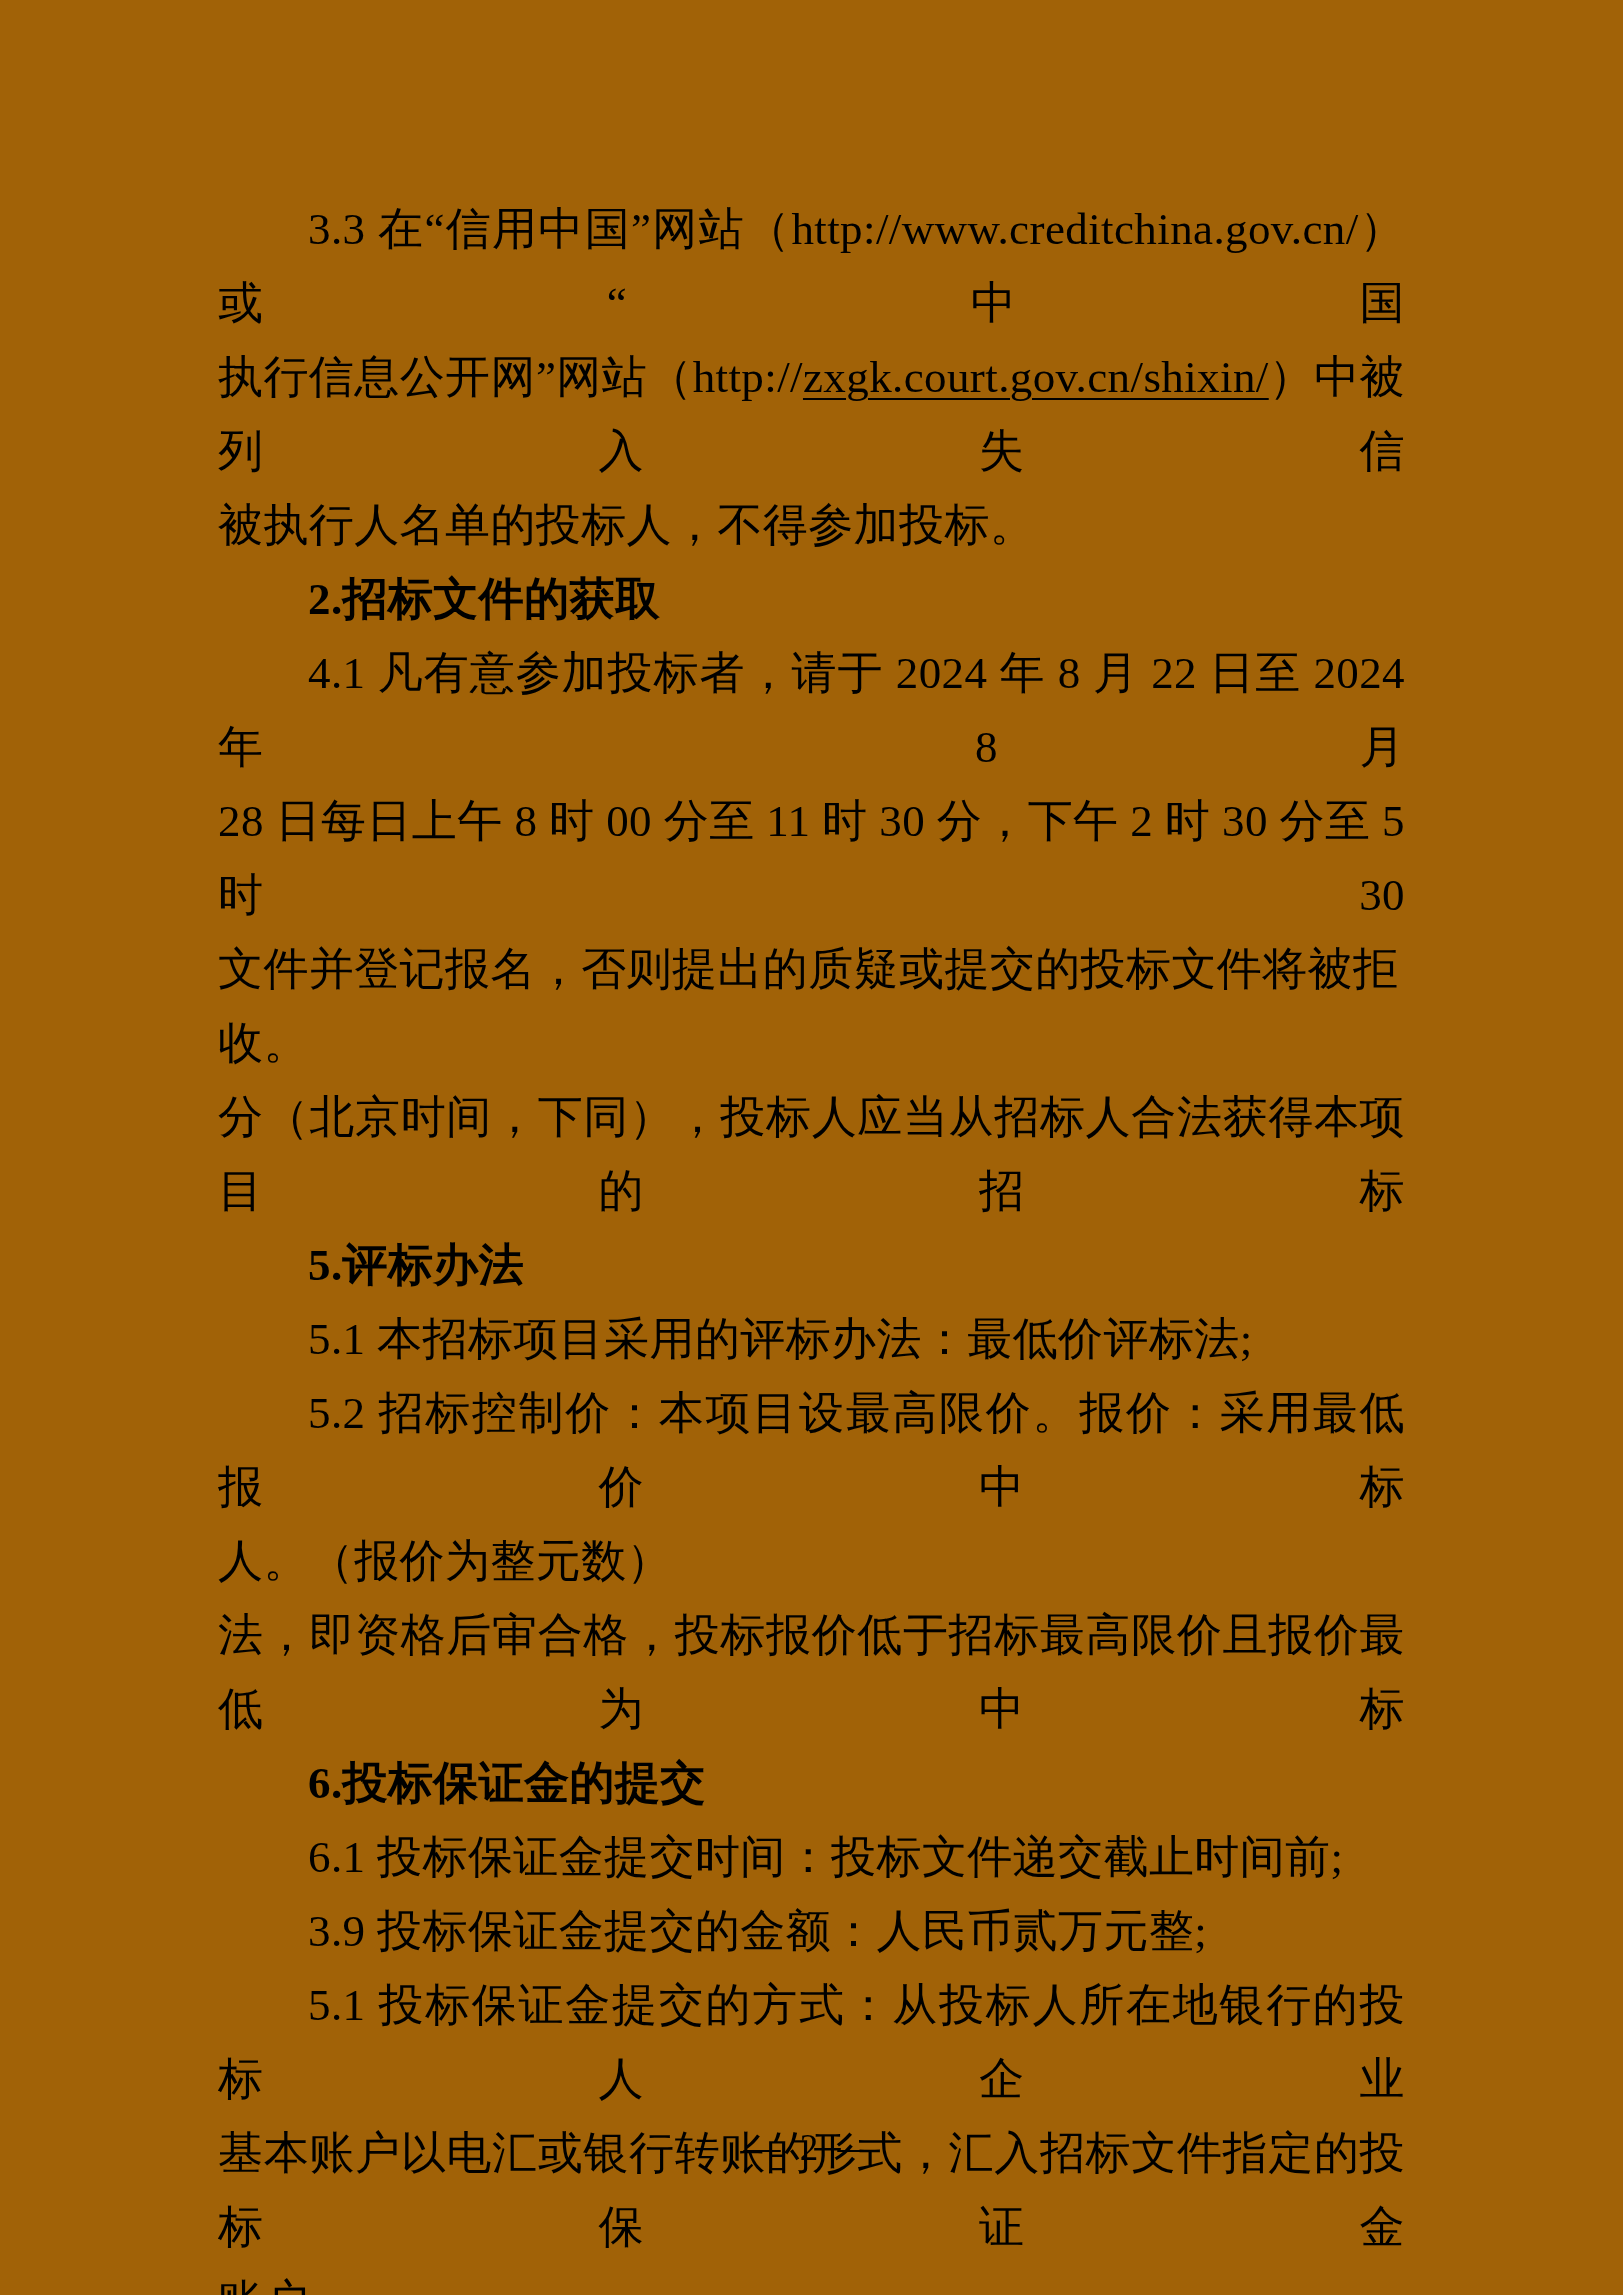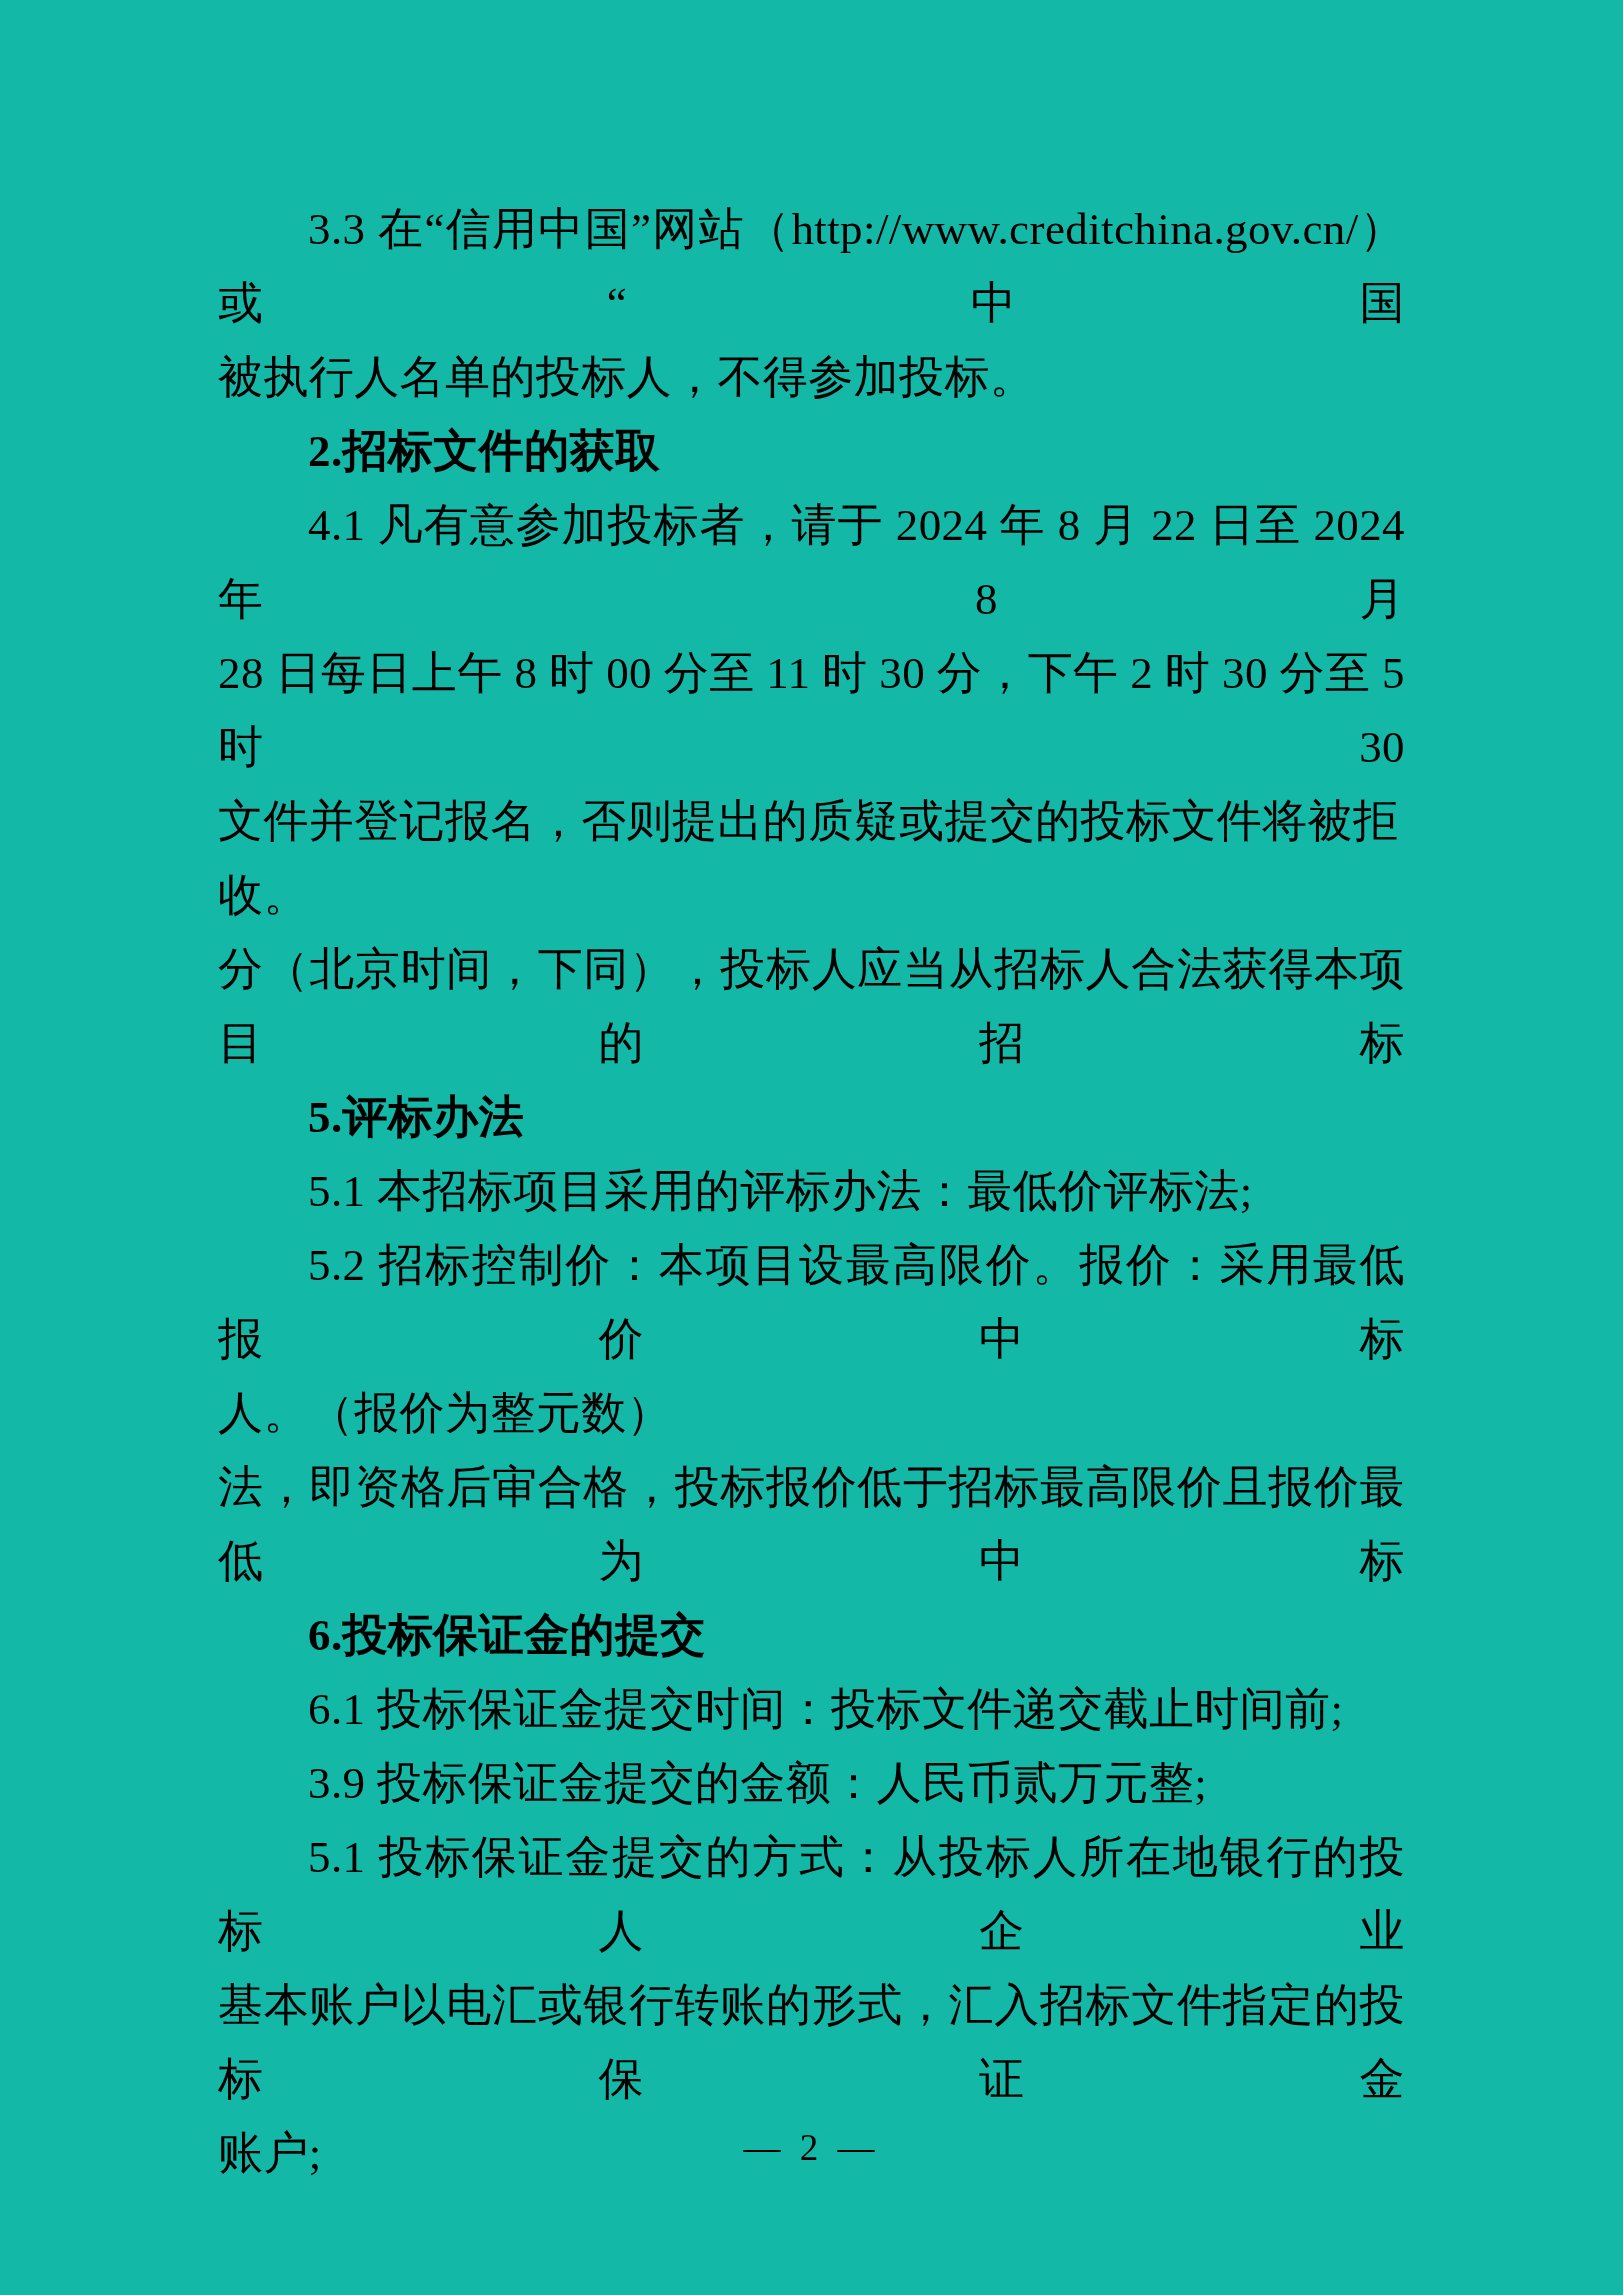--- a/index.html
+++ b/index.html
@@ -4,21 +4,21 @@
 <style>
   html, body {
     margin: 0;
     padding: 0;
     background: #ffffff;
   }
   .page {
     position: relative;
     width: 1623px;
     height: 2295px;
-    background: #14b8a6;
+    background: #a16207;
     color: #000000;
     font-family: "Liberation Serif", "DejaVu Serif", serif;
     overflow: hidden;
   }
   .content {
     position: absolute;
     left: 218px;
     top: 192px;
     width: 1187px;
     font-size: 45px;
@@ -60,20 +60,21 @@
 </style>
 </head>
 <body>
 
 <div class="page">
 
   <div class="content">
 
     <div class="line indent jf">3.3 在“信用中国”网站（http://www.creditchina.gov.cn/）或“中国</div>
 
+    <div class="line jf"><span>执行信息公开网”网站（http://</span><span class="u">zxgk.court.gov.cn/shixin/</span><span>）中被列入失信</span></div>
 
     <div class="line">被执行人名单的投标人，不得参加投标。</div>
 
     <div class="line heading">2.招标文件的获取</div>
 
     <div class="line indent jf">4.1 凡有意参加投标者，请于 2024 年 8 月 22 日至 2024 年 8 月</div>
     <div class="line jf">28 日每日上午 8 时 00 分至 11 时 30 分，下午 2 时 30 分至 5 时 30</div>
     <div class="line">文件并登记报名，否则提出的质疑或提交的投标文件将被拒收。</div>
     <div class="line jf">分（北京时间，下同），投标人应当从招标人合法获得本项目的招标</div>
 

